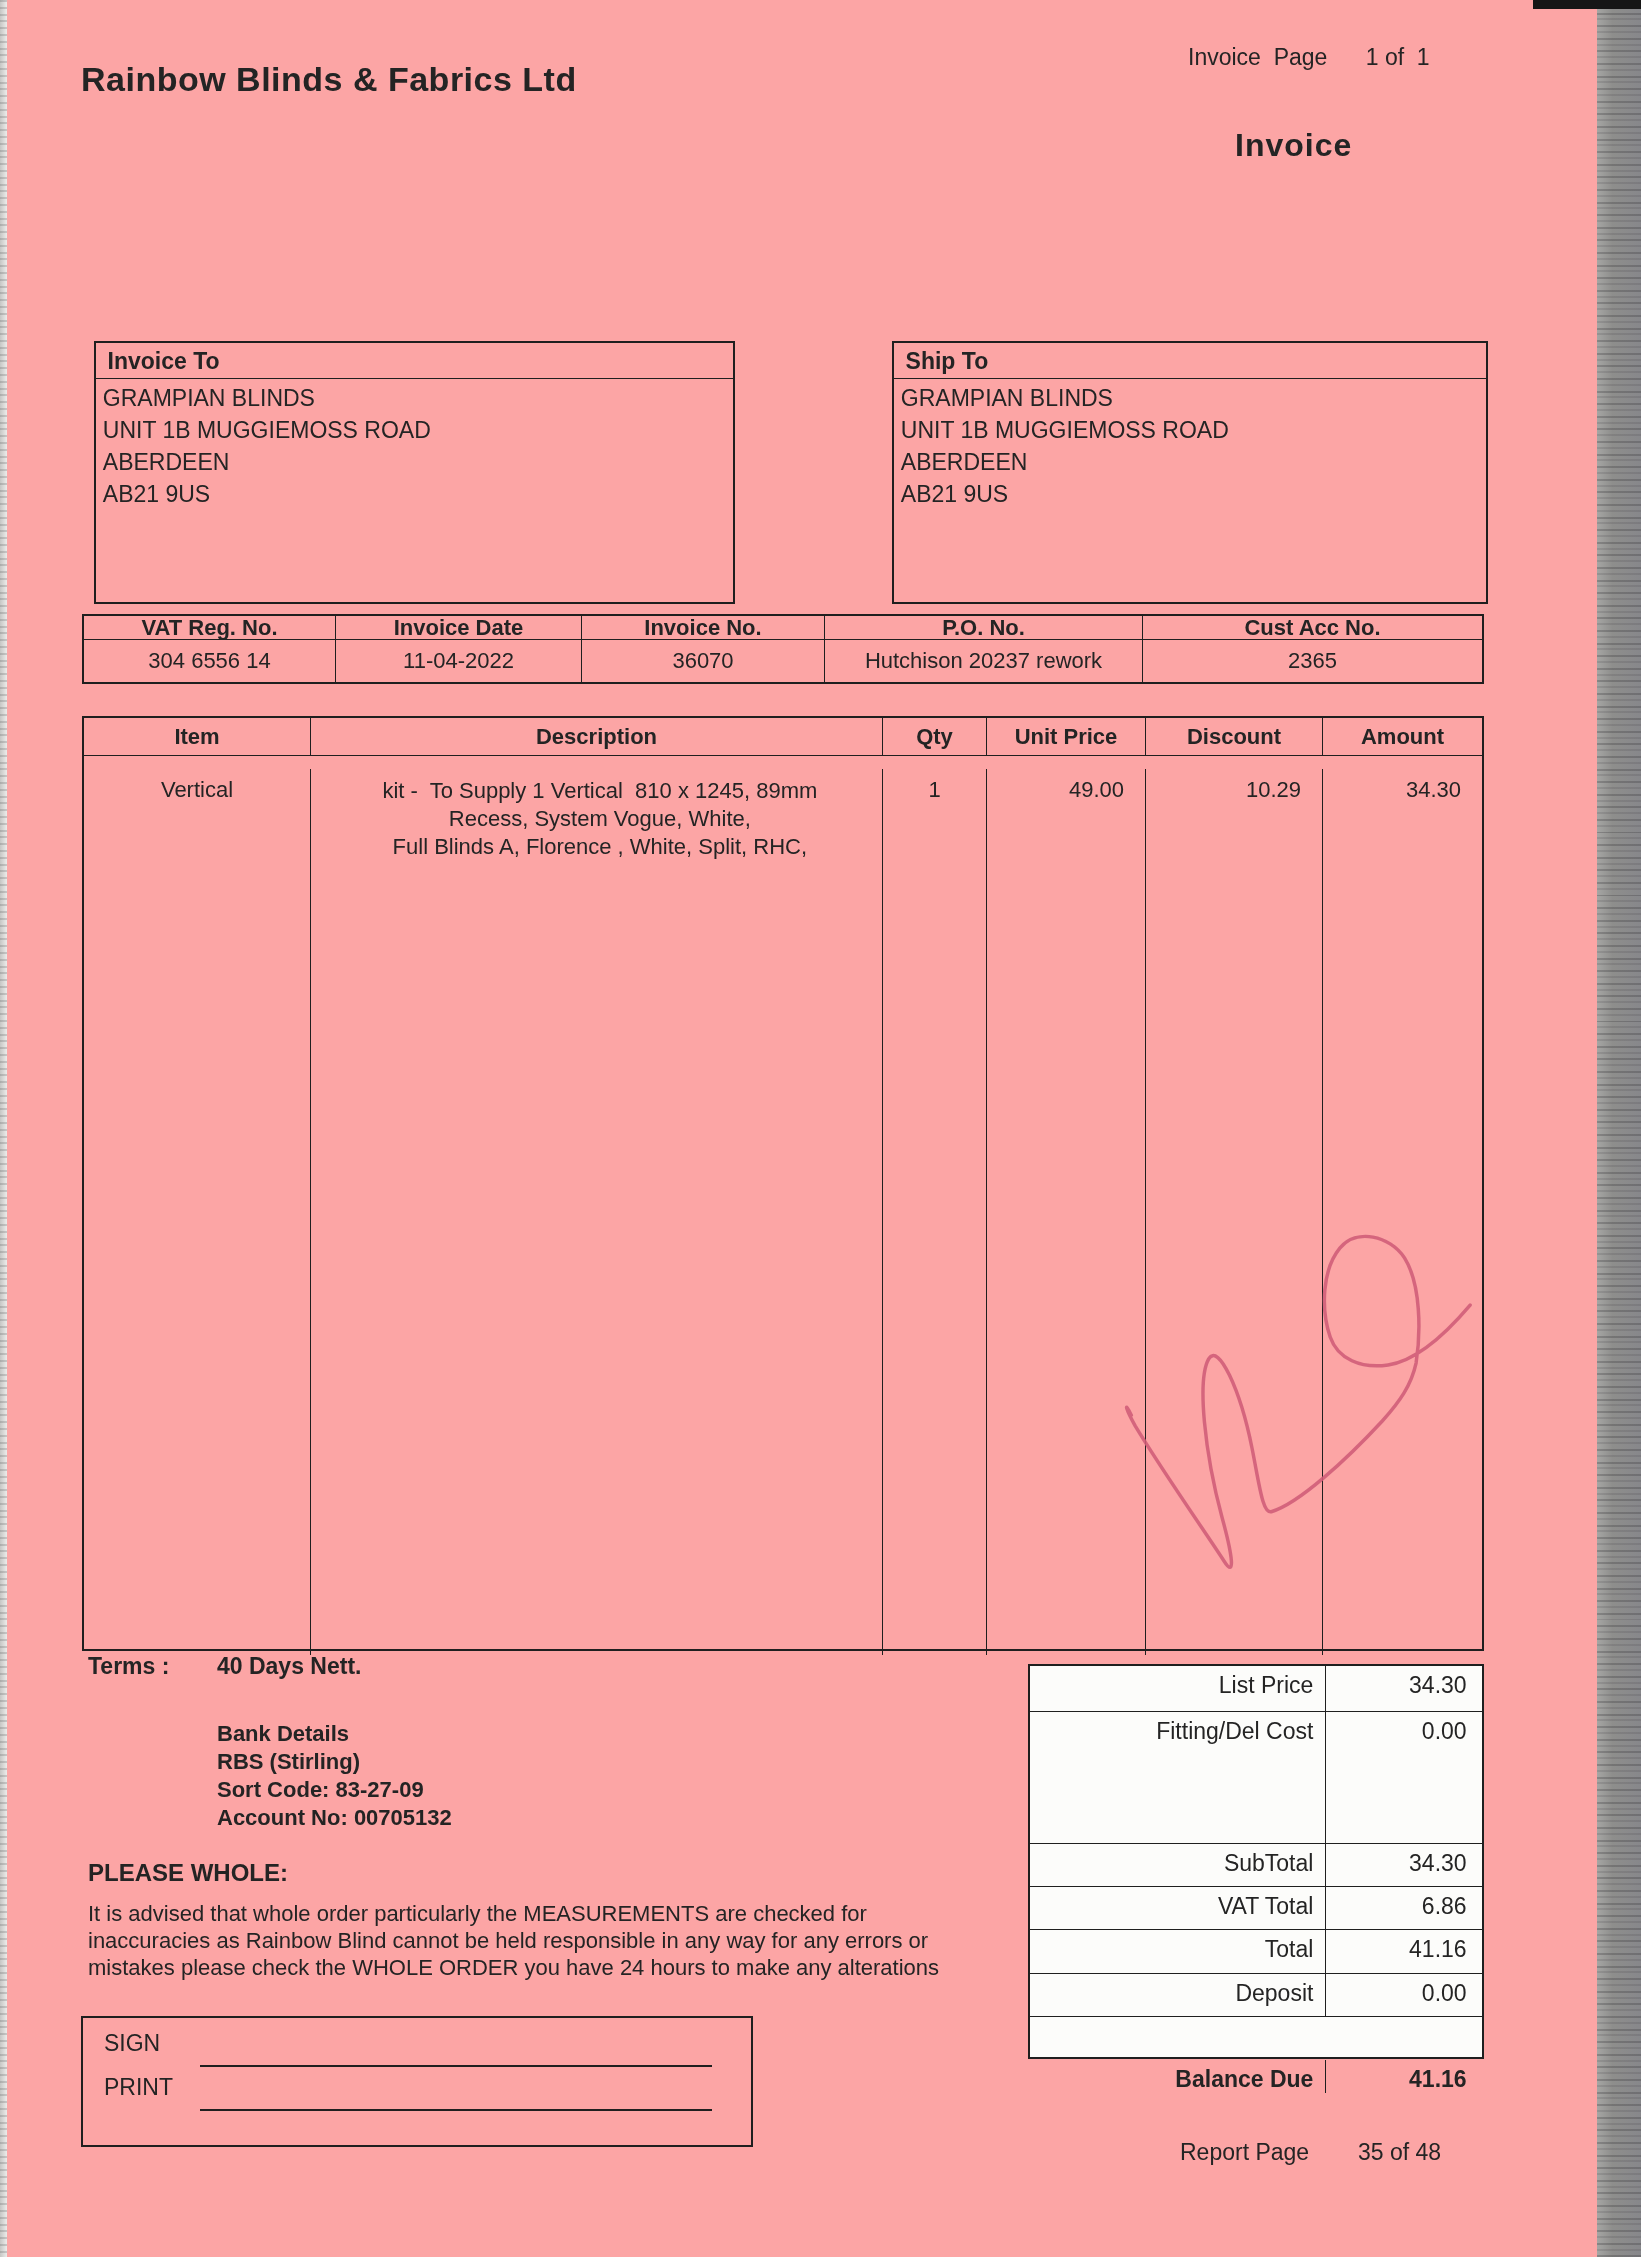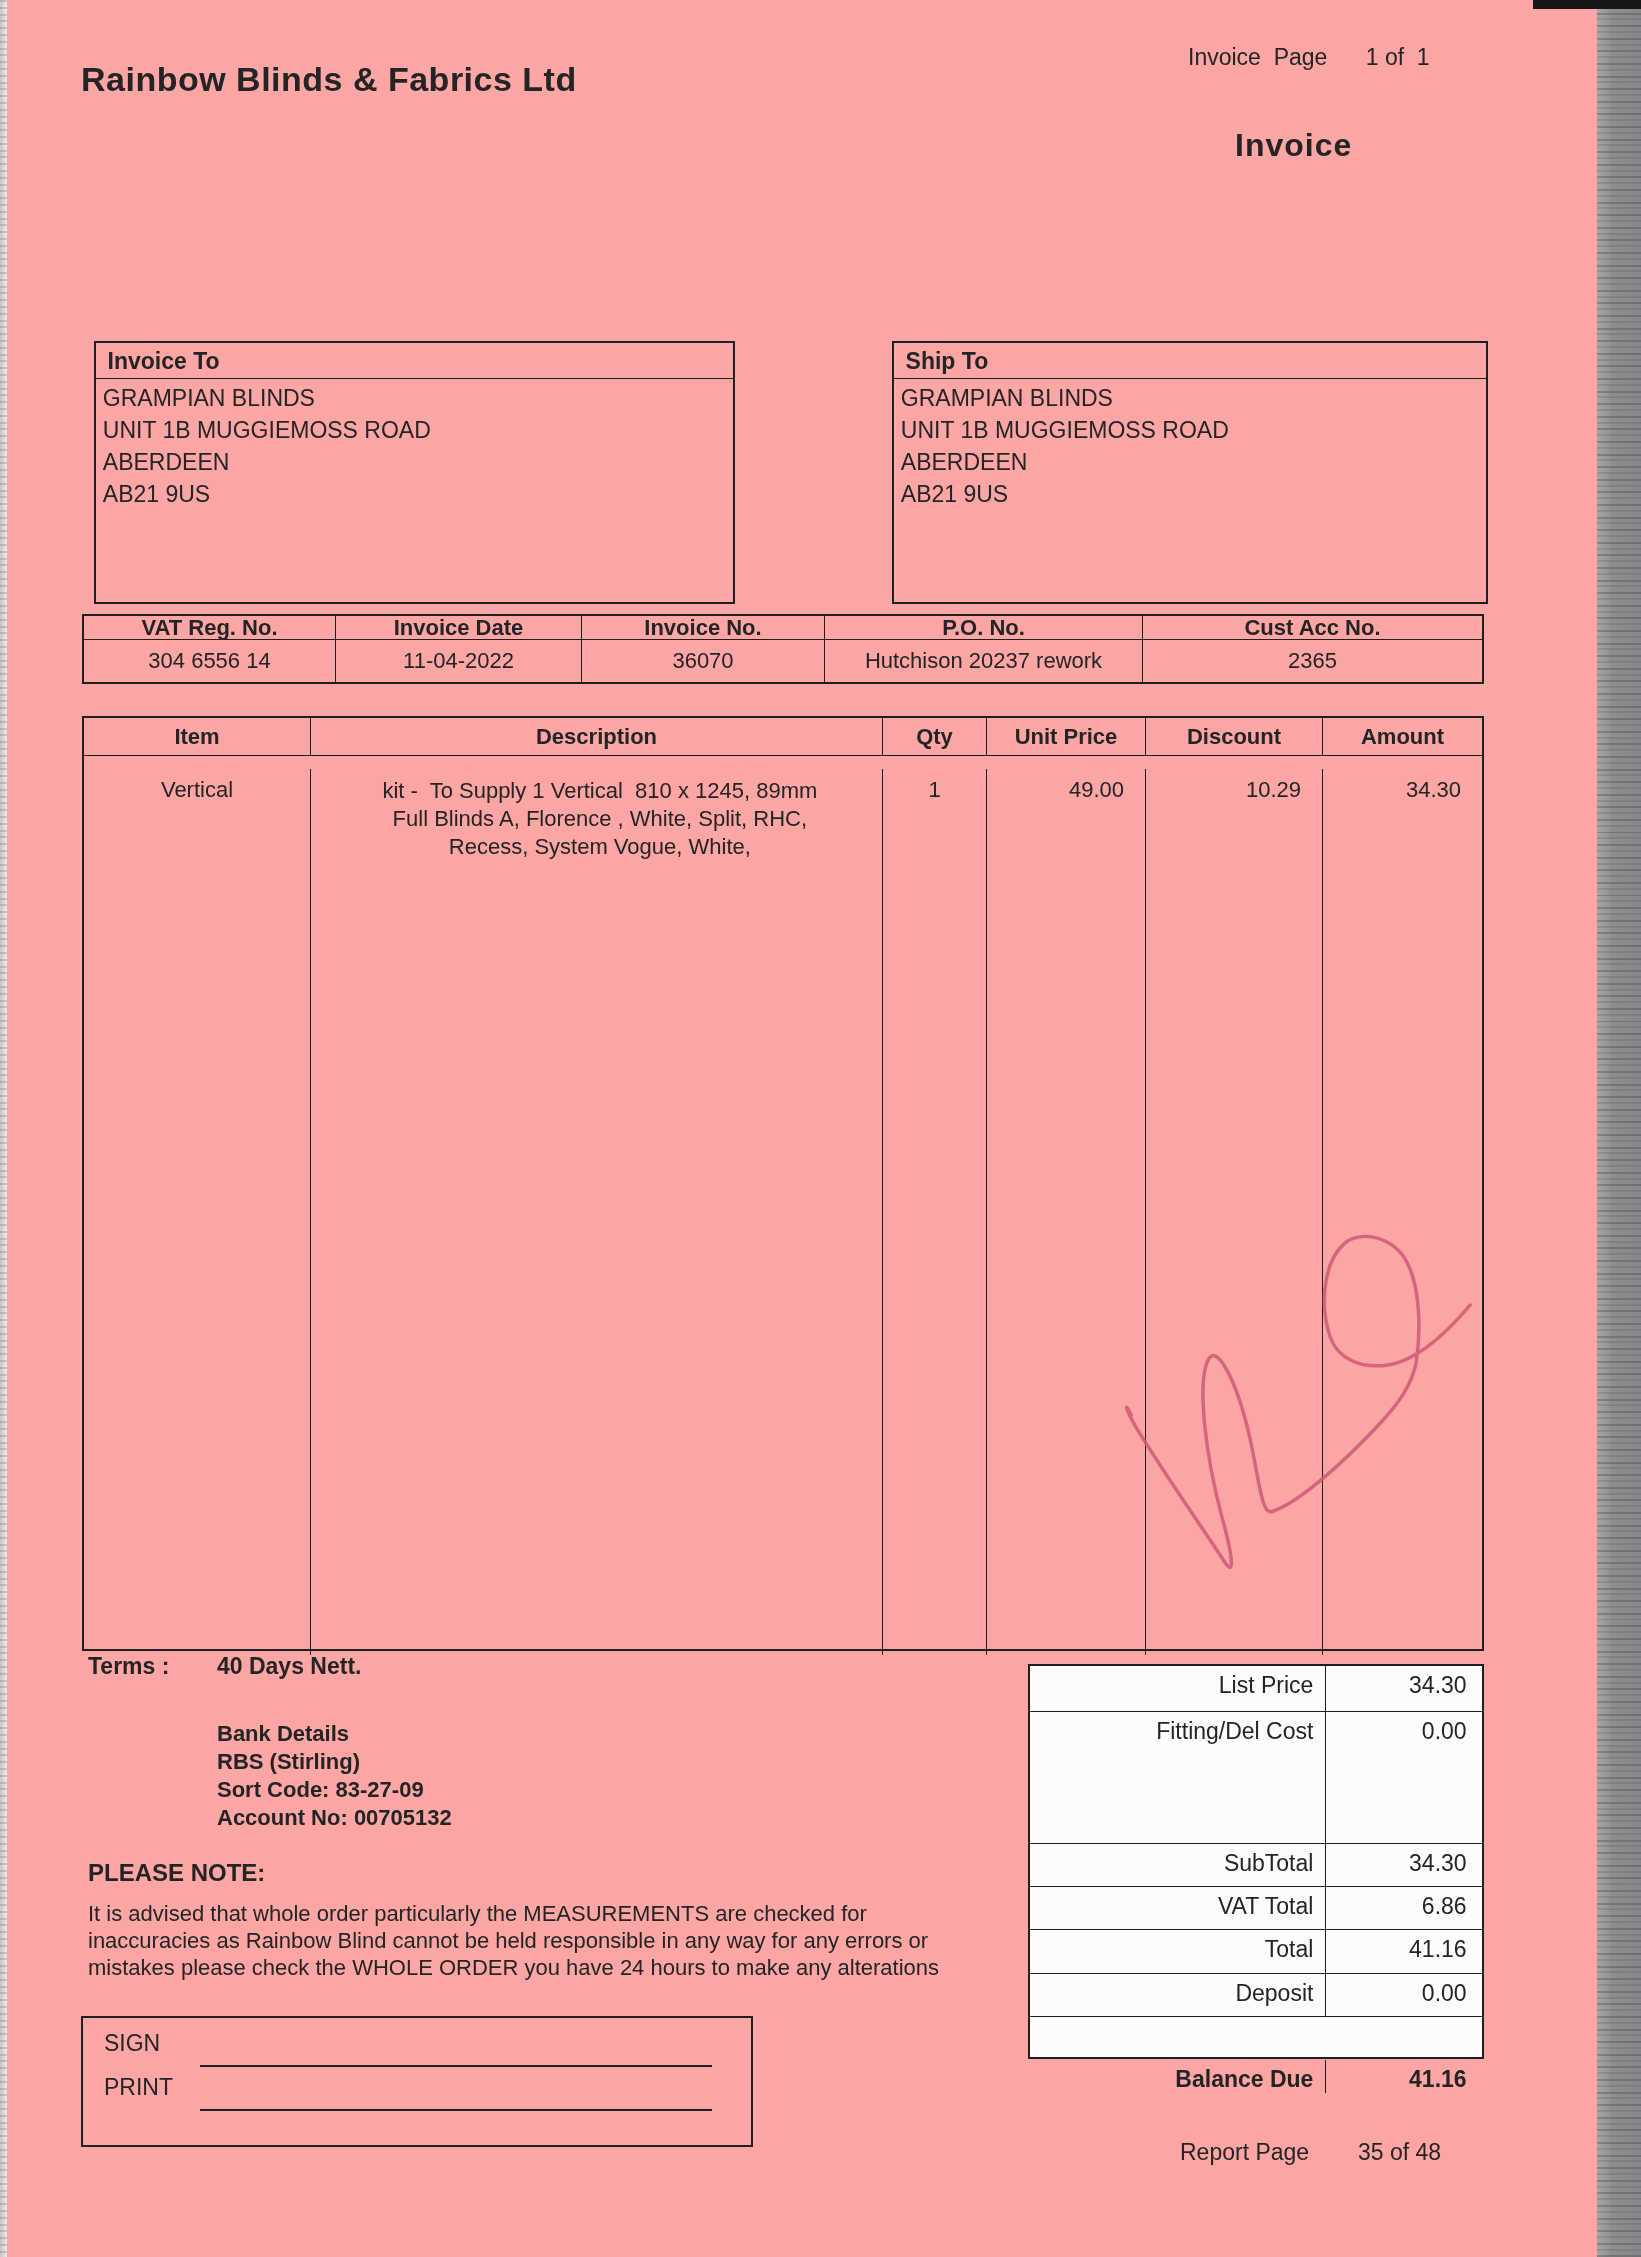--- a/index.html
+++ b/index.html
@@ -163,22 +163,22 @@
       <div class="items-cell">Description</div>
       <div class="items-cell">Qty</div>
       <div class="items-cell">Unit Price</div>
       <div class="items-cell">Discount</div>
       <div class="items-cell">Amount</div>
     </div>
     <div class="items-row items-body">
       <div class="items-cell cell-center">Vertical</div>
       <div class="items-cell desc-cell">
         <div class="pre">kit -  To Supply 1 Vertical  810 x 1245, 89mm</div>
+        <div class="pre">Recess, System Vogue, White,</div>
         <div class="pre">Full Blinds A, Florence , White, Split, RHC,</div>
-        <div class="pre">Recess, System Vogue, White,</div>
       </div>
       <div class="items-cell cell-center">1</div>
       <div class="items-cell cell-right">49.00</div>
       <div class="items-cell cell-right">10.29</div>
       <div class="items-cell cell-right">34.30</div>
     </div>
   </div>
 
   <svg class="abs scribble" width="1641" height="2257" viewBox="0 0 1700 2338">
     <path d="M 1172 1466
@@ -199,21 +199,21 @@
 
   <div class="abs terms-label">Terms :</div>
   <div class="abs terms-value">40 Days Nett.</div>
   <div class="abs bank-block">
     <div>Bank Details</div>
     <div>RBS (Stirling)</div>
     <div>Sort Code: 83-27-09</div>
     <div>Account No: 00705132</div>
   </div>
 
-  <div class="abs note-head">PLEASE NOTE:</div>
+  <div class="abs note-head">PLEASE WHOLE:</div>
   <div class="abs note-body">It is advised that whole order particularly the MEASUREMENTS are checked for inaccuracies as Rainbow Blind cannot be held responsible in any way for any errors or mistakes please check the WHOLE ORDER you have 24 hours to make any alterations</div>
 
   <div class="abs totals-table">
     <div class="tot-row row-h1">
       <div class="tot-label">List Price</div>
       <div class="tot-value">34.30</div>
     </div>
     <div class="tot-row row-h2">
       <div class="tot-label">Fitting/Del Cost</div>
       <div class="tot-value">0.00</div>

